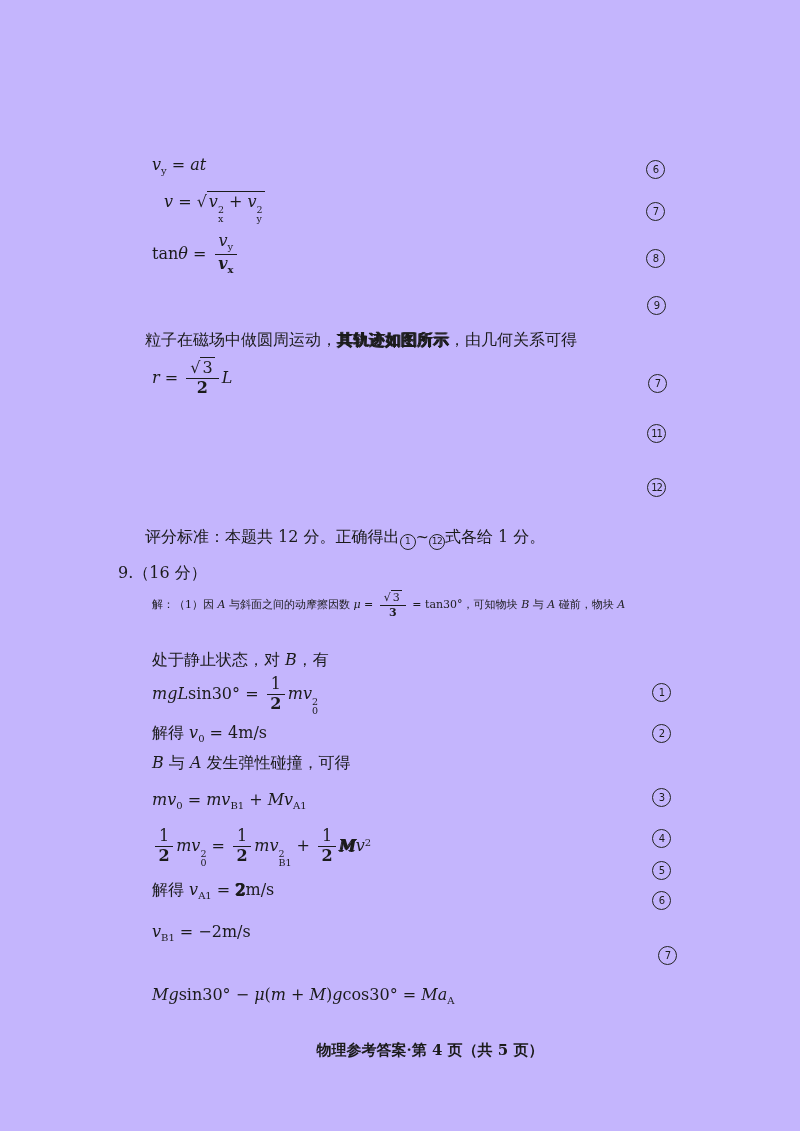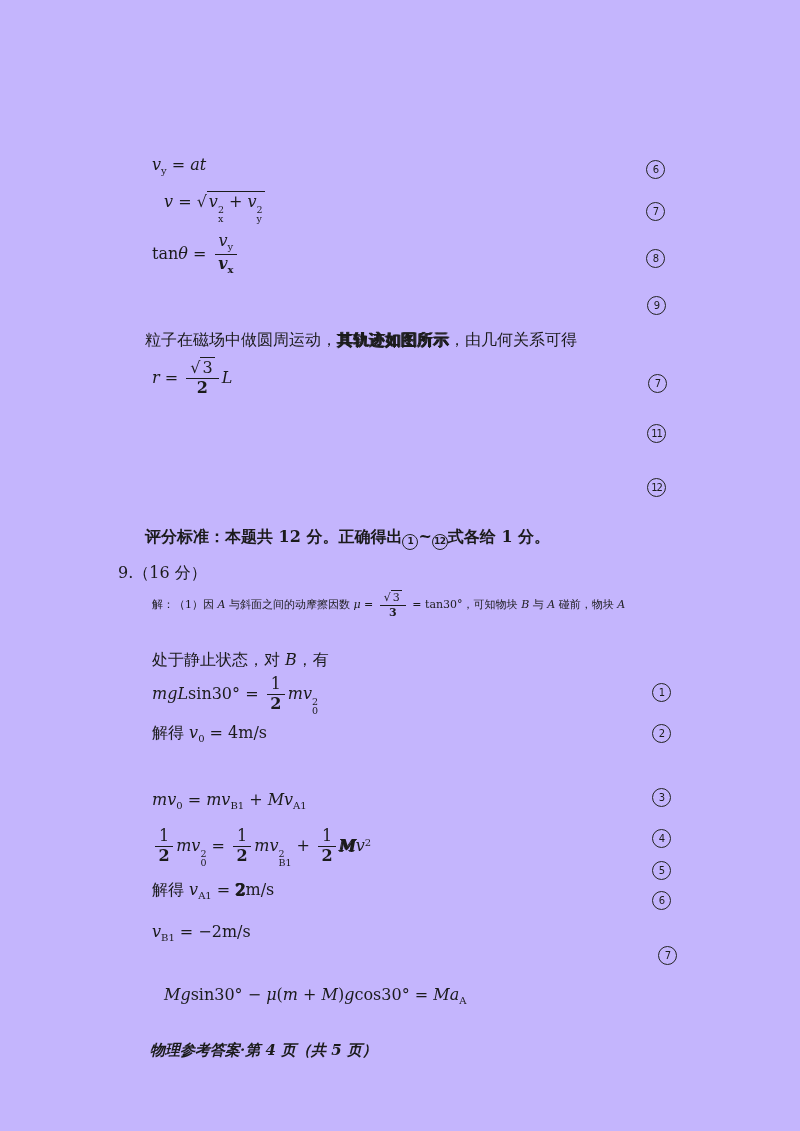--- a/index.html
+++ b/index.html
@@ -12,21 +12,21 @@
     color:#1b1b1b;
     overflow:hidden;
   }
   .line{
     position:absolute;
     white-space:nowrap;
     font-size:16px;
     line-height:1.25;
   }
   .line.small{font-size:11px;}
-  .line.bold{font-weight:bold;text-align:center;}
+  .line.bold{font-weight:normal;text-align:center;}
   i{font-style:italic;}
   sub{font-size:10px;vertical-align:-4px;}
   sup{font-size:10px;vertical-align:5px;}
   
   .ss{
     display:inline-flex;flex-direction:column;align-items:flex-start;
     vertical-align:-6px;font-size:9.5px;line-height:1;font-style:normal;
   }
   .ss span{display:block;height:9px;}
   
@@ -55,21 +55,21 @@
     width:14px;height:14px;border:1px solid #222;border-radius:50%;
     font-size:9px;letter-spacing:-0.5px;vertical-align:-2px;
     font-family:"DejaVu Sans","Liberation Sans",sans-serif;
   }
   
   .sm{
     text-shadow:0.9px 0 0 currentColor,-0.9px 0 0 currentColor,0 0.6px 0 currentColor;
   }
   .footer{
     position:absolute;top:1041px;left:150px;width:560px;
-    text-align:left;font-size:15px;font-weight:bold;font-style:italic;
+    text-align:center;font-size:15px;font-weight:bold;
   }
 </style>
 </head>
 <body>
 
 <div class="page">
 
   <div class="line" style="top:155px;left:152px"><span><i>v</i><sub>y</sub> = <i>at</i></span></div>
   <div class="line" style="top:192px;left:164px"><span><i>v</i> = <span class="sq">√<span class="ol"><i>v</i><span class="ss">
               <span>2</span>
@@ -83,31 +83,32 @@
   <div class="line" style="top:360px;left:152px"><span><i>r</i> = <span class="frac"><span class="ft"><span class="sq">√<span class="ol">3</span></span></span><span class="fb">2</span></span><i>L</i></span></div>
   <div class="line bold" style="top:527px;left:145px"><span>评分标准：本题共 12 分。正确得出<span class="ic">1</span>~<span class="ic">12</span>式各给 1 分。</span></div>
   <div class="line" style="top:563px;left:118px"><span>9.（16 分）</span></div>
   <div class="line small" style="top:592px;left:152px"><span>解：（1）因 <i>A</i> 与斜面之间的动摩擦因数 <i>μ</i> = <span class="frac"><span class="ft"><span class="sq">√<span class="ol">3</span></span></span><span class="fb">3</span></span> = tan30°，可知物块 <i>B</i> 与 <i>A</i> 碰前，物块 <i>A</i></span></div>
   <div class="line" style="top:650px;left:152px"><span>处于静止状态，对 <i>B</i>，有</span></div>
   <div class="line" style="top:676px;left:152px"><span><i>mgL</i>sin30° = <span class="frac"><span class="ft">1</span><span class="fb">2</span></span><i>mv</i><span class="ss">
           <span>2</span>
           <span>0</span>
         </span></span></div>
   <div class="line" style="top:723px;left:152px"><span>解得 <i>v</i><sub>0</sub> = 4m/s</span></div>
+  <div class="line" style="top:753px;left:152px"><span><i>B</i> 与 <i>A</i> 发生弹性碰撞，可得</span></div>
   <div class="line" style="top:790px;left:152px"><span><i>mv</i><sub>0</sub> = <i>mv</i><sub>B1</sub> + <i>Mv</i><sub>A1</sub></span></div>
   <div class="line" style="top:828px;left:152px"><span><span class="frac"><span class="ft">1</span><span class="fb">2</span></span><i>mv</i><span class="ss">
           <span>2</span>
           <span>0</span>
         </span> = <span class="frac"><span class="ft">1</span><span class="fb">2</span></span><i>mv</i><span class="ss">
           <span>2</span>
           <span>B1</span>
         </span> + <span class="frac"><span class="ft">1</span><span class="fb">2</span></span><span class="sm"><i>M</i></span><i>v</i><sup>2</sup></span></div>
   <div class="line" style="top:880px;left:152px"><span>解得 <i>v</i><sub>A1</sub> = <span class="sm">2</span>m/s</span></div>
   <div class="line" style="top:922px;left:152px"><span><i>v</i><sub>B1</sub> = −2m/s</span></div>
-  <div class="line" style="top:985px;left:164px"><span><i>Mg</i>sin30° − <i>μ</i>(<i>m</i> + <i>M</i>)<i>g</i>cos30° = <i>Ma</i><sub>A</sub></span></div>
+  <div class="line" style="top:985px;left:152px"><span><i>Mg</i>sin30° − <i>μ</i>(<i>m</i> + <i>M</i>)<i>g</i>cos30° = <i>Ma</i><sub>A</sub></span></div>
 
   <span class="circ" style="top:160px;left:646px">6</span>
   <span class="circ" style="top:202px;left:646px">7</span>
   <span class="circ" style="top:249px;left:646px">8</span>
   <span class="circ" style="top:296px;left:647px">9</span>
   <span class="circ" style="top:374px;left:648px">7</span>
   <span class="circ" style="top:424px;left:647px">11</span>
   <span class="circ" style="top:478px;left:647px">12</span>
   <span class="circ" style="top:683px;left:652px">1</span>
   <span class="circ" style="top:724px;left:652px">2</span>

